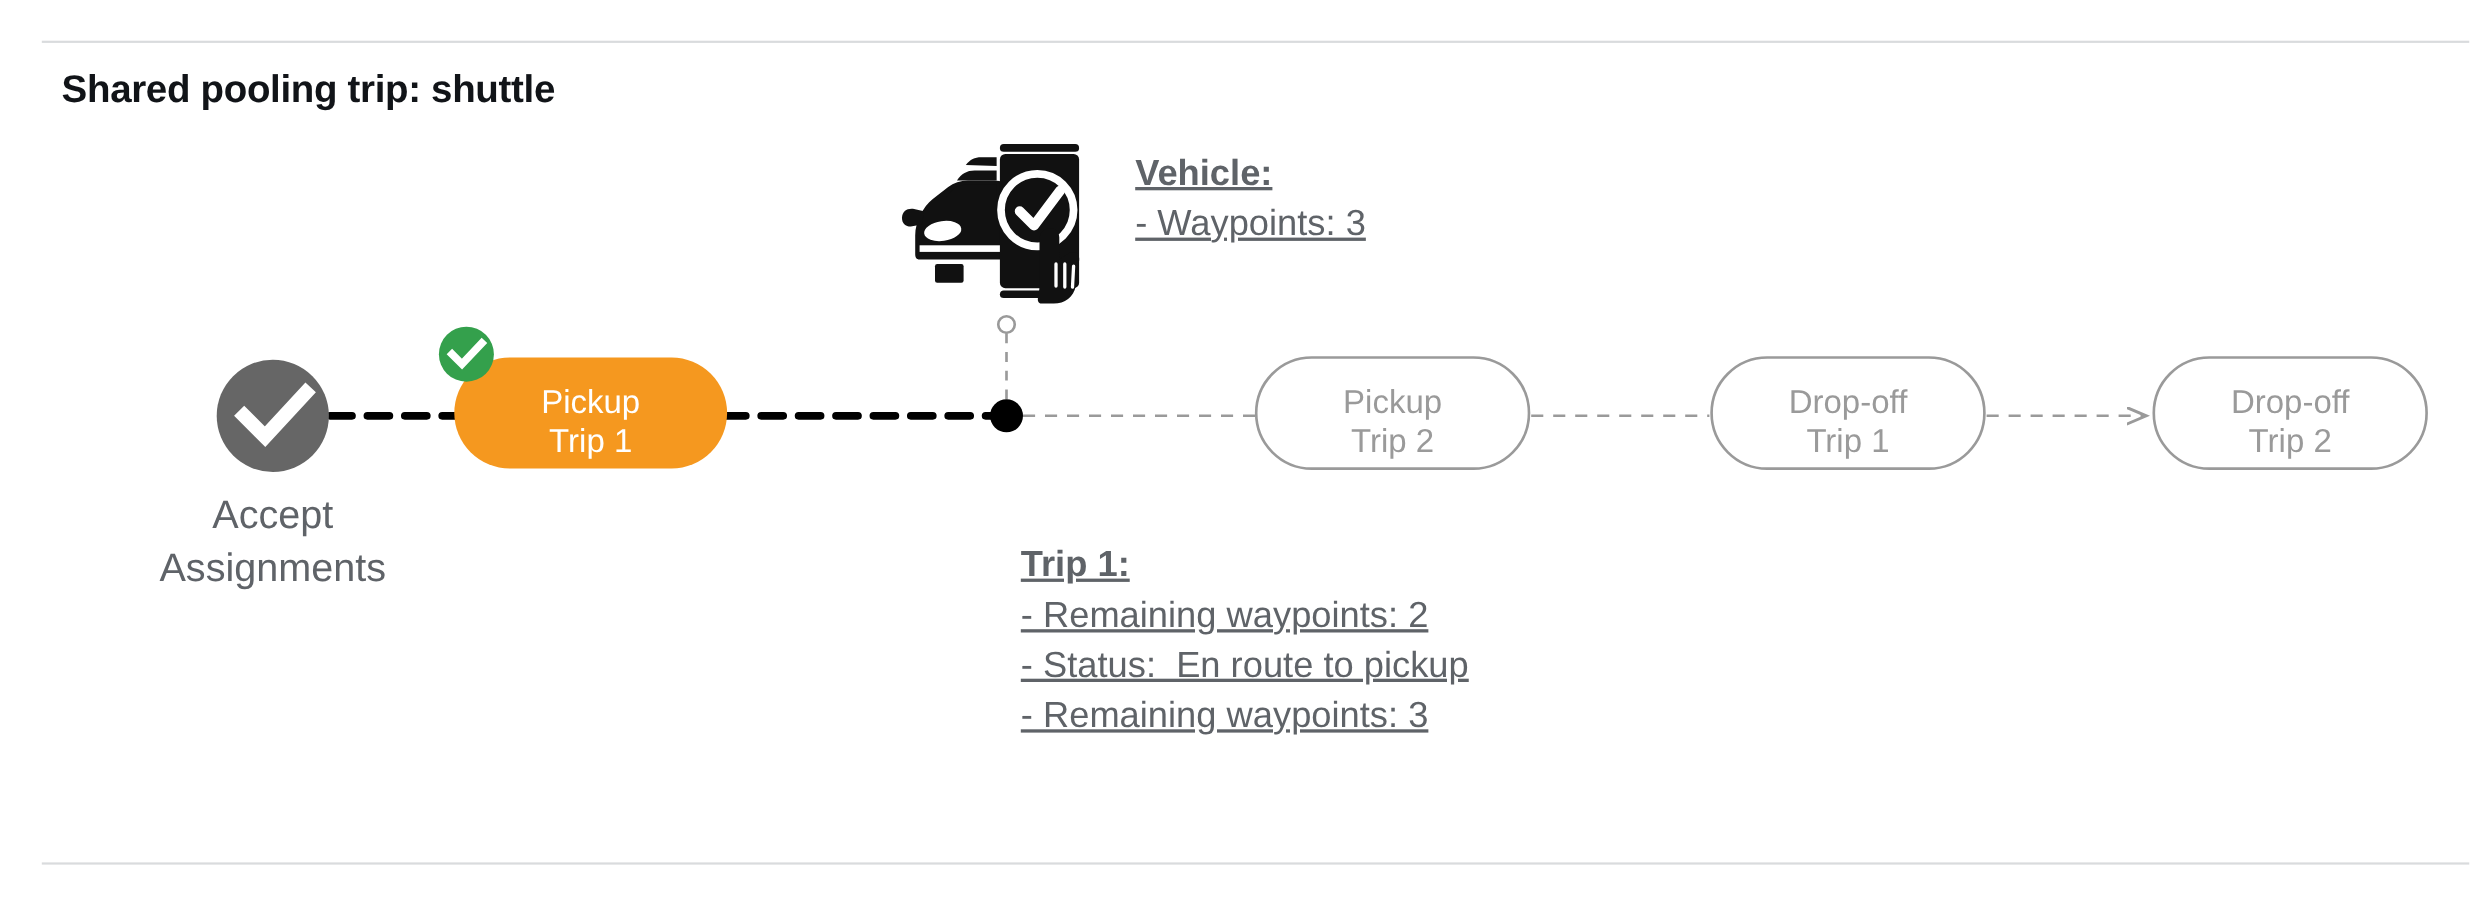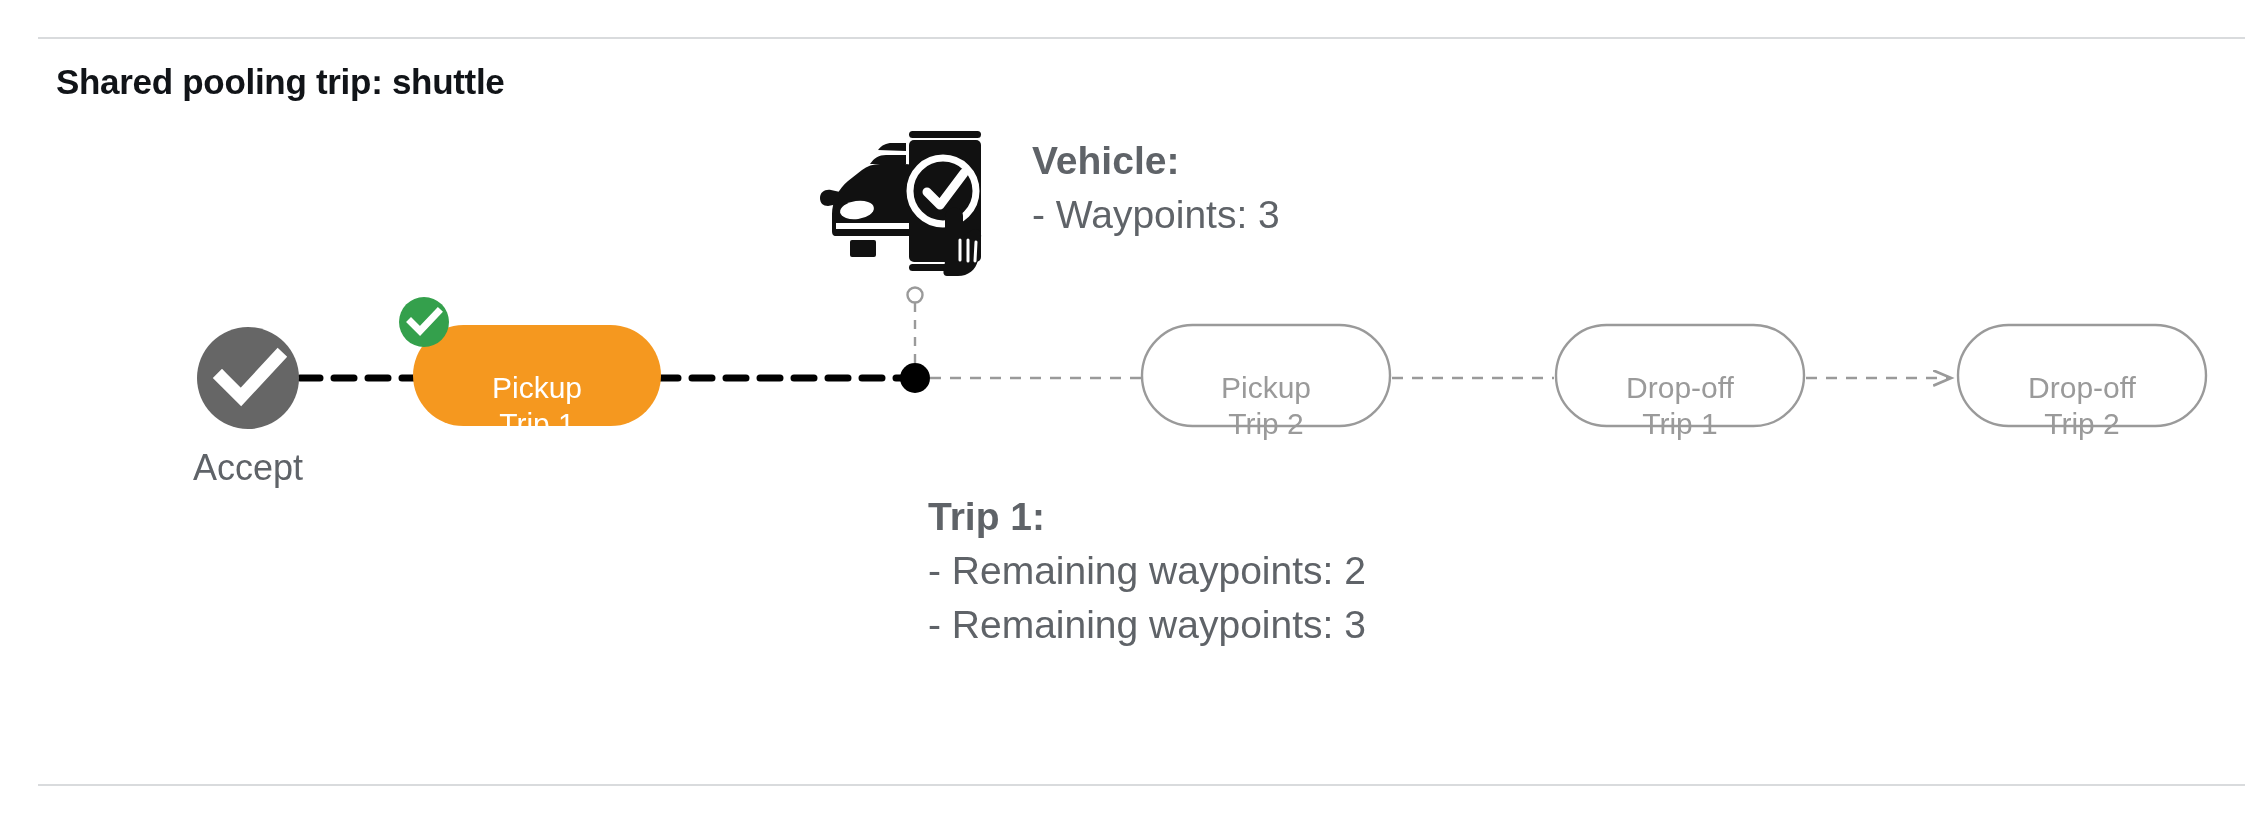--- a/index.html
+++ b/index.html
@@ -49,39 +49,38 @@
     width: 2245px;
     height: 825px;
   }
 
   .node-label-inside {
     position: absolute;
     text-align: center;
     line-height: 1.20;
     font-size: 30px;
     pointer-events: none;
-    margin-top: 22px;
   }
   .node-label-inside.active { color: #ffffff; }
   .node-label-inside.pending { color: #9a9a9a; }
 
   #accept-label {
     position: absolute;
     left: 98px;
     top: 444px;
     width: 300px;
     text-align: center;
     font-size: 36px;
     line-height: 1.33;
     color: #5f6368;
   }
 
   
   .annot { position: absolute; color: #5f6368; }
-  .annot .line { font-size: 39px; line-height: 1.38; white-space: pre; }
+  .annot .line { font-size: 33px; line-height: 1.38; white-space: pre; text-decoration: underline; }
   .annot .line.head { font-weight: bold; color: #5f6368; }
 
   #vehicle-annot { left: 1032px; top: 134px; }
   #trip-annot    { left: 888px;  top: 490px; margin-left: 40px; }
 
   
   #vehicle-icon {
     position: absolute;
     left: 812px;
     top: 118px;
@@ -149,20 +148,21 @@
     <div>Trip 1</div>
   </div>
 
   <div class="node-label-inside pending" style="left:1958px; top:348px; width:248px;">
     <div>Drop-off</div>
     <div>Trip 2</div>
   </div>
 
   <div id="accept-label">
     <div>Accept</div>
+    <div>Assignments</div>
   </div>
 
   <svg id="vehicle-icon" viewBox="0 0 170 160">
     <g fill="#111111">
 
       <path d="M20 96 C20 84 27 70 36 63 L50 52 C55 48 61 46 68 46 L92 46 C98 46 103 48 107 51
                L107 118 L24 118 C21 118 20 116 20 113 Z"></path>
 
       <path d="M48 62 C52 55 58 50 66 50 L94 50 L94 62 Z"></path>
       <path d="M58 46 C62 40 67 37 74 37 L94 37 L94 46 Z"></path>
@@ -191,16 +191,17 @@
   </svg>
 
   <div id="vehicle-annot" class="annot">
     <div class="line head">Vehicle:</div>
     <div class="line">- Waypoints: 3</div>
   </div>
 
   <div id="trip-annot" class="annot">
     <div class="line head">Trip 1:</div>
     <div class="line">- Remaining waypoints: 2</div>
+    <div class="line">- Status:  En route to pickup</div>
     <div class="line">- Remaining waypoints: 3</div>
   </div>
 
 </div>
 
 </body></html>

